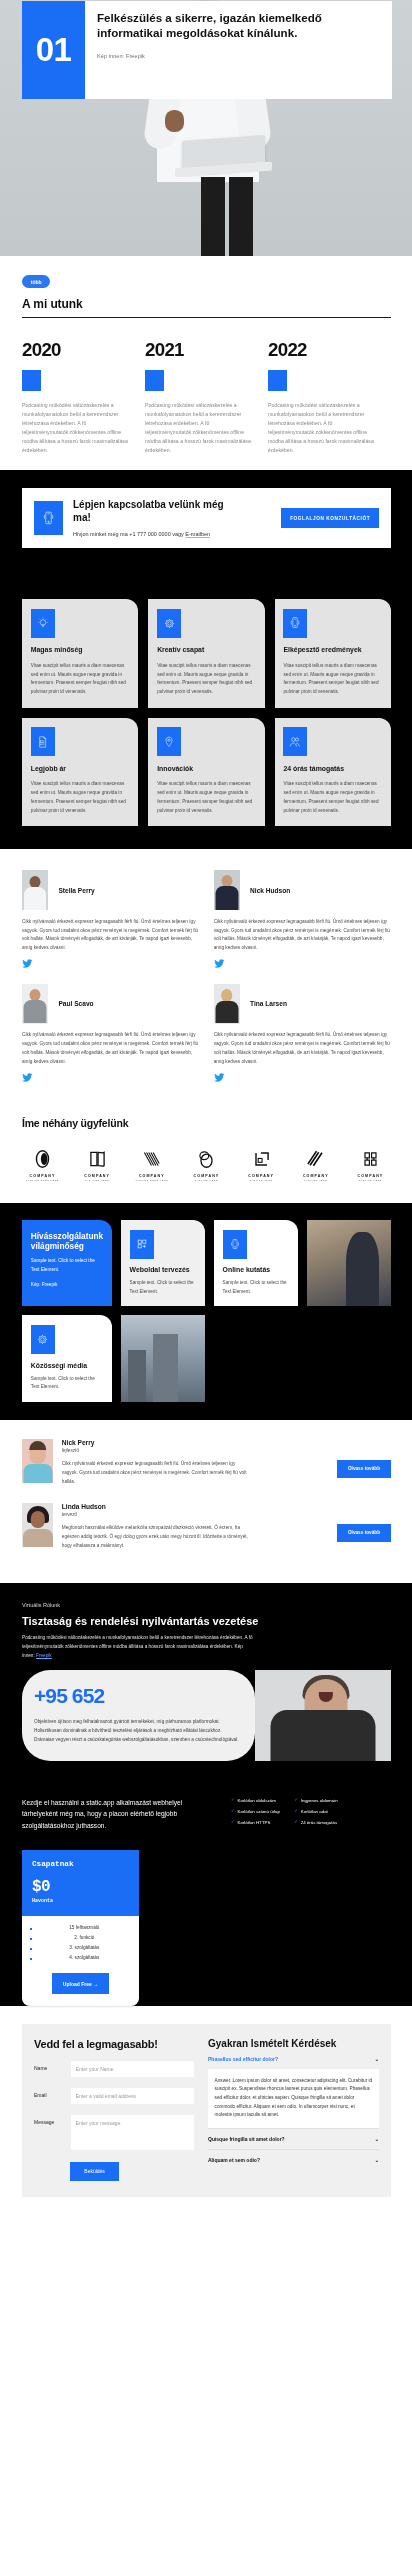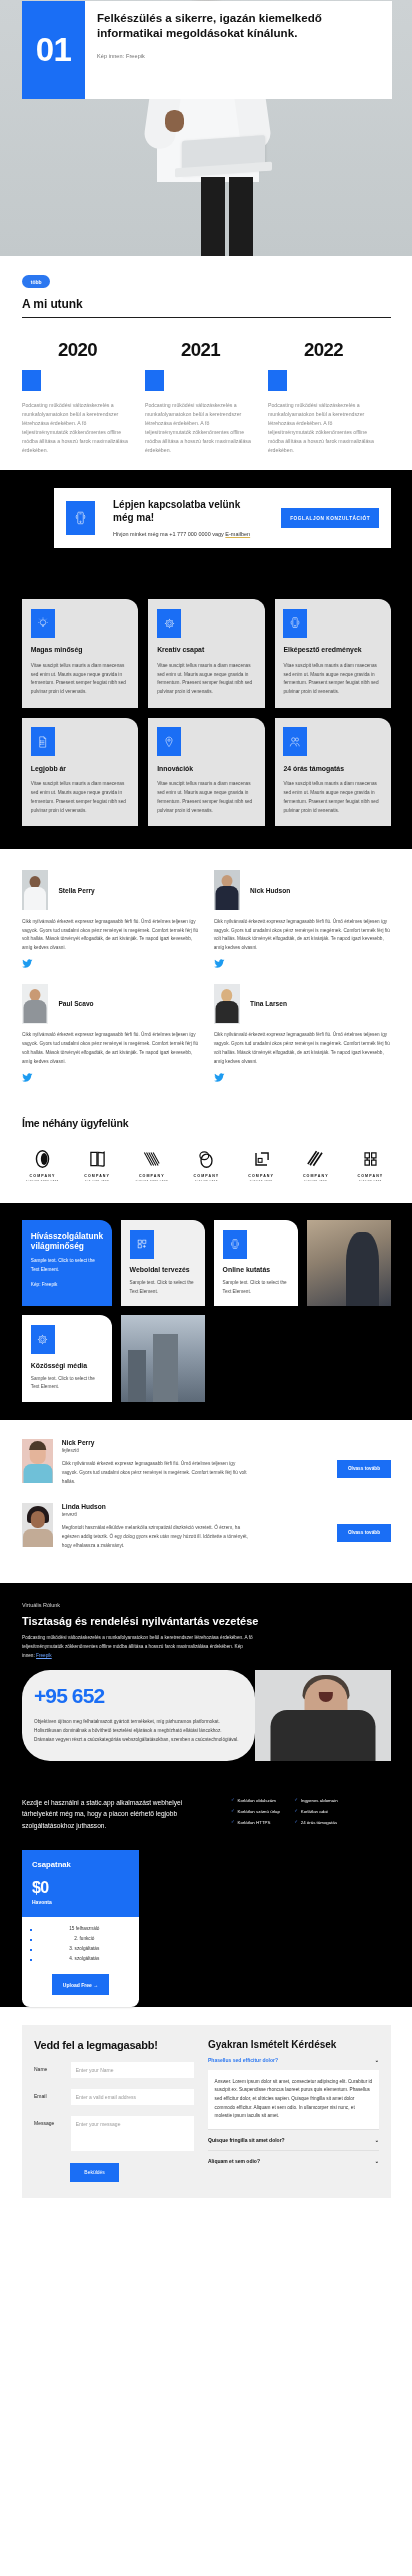--- a/index.html
+++ b/index.html
@@ -52,27 +52,27 @@
   
   .way { padding: 18.7px 22px 14.3px 22px; background: #fff; }
   .pill {
     display: inline-block; background: #2b77f0; color: #fff;
     font-size: 5px; font-weight: 600; padding: 3.9px 8.8px; border-radius: 7.7px;
   }
   .way-h { font-size: 12px; font-weight: 700; margin-top: 8.8px; color: #111; letter-spacing:-0.1px;}
   .way-rule { height: 1.1px; background: #1e1e1e; margin-top: 5.5px; width: 369px; }
   .years { display: flex; gap: 0; margin-top: 21px; }
   .year-col { width: 128px; padding-right: 12px; }
-  .year-num { font-size: 18.7px; font-weight: 800; letter-spacing: -0.7px; color: #111; text-align: center; }
+  .year-num { font-size: 18.7px; font-weight: 800; letter-spacing: -0.7px; color: #111; }
   .year-sq { width: 18.7px; height: 21px; background: #1a6ef5; margin-top: 8.8px; }
   .year-p { margin-top: 10px; font-size: 5.2px; line-height: 1.75; color: #8a8a8a; }
 
   
   .cta-band { background: #000; padding: 18.7px 22px 20px 22px; }
-  .cta-card { background: #fff; display: flex; align-items: center; padding: 11px 12px; gap: 18px; margin-left: 32px; }
+  .cta-card { background: #fff; display: flex; align-items: center; padding: 11px 12px; gap: 10px; }
   .cta-icon {
     width: 29px; height: 34px; background: #1a6ef5; flex: 0 0 29px;
     display: flex; align-items: center; justify-content: center;
   }
   .cta-mid { flex: 1; }
   .cta-h { font-size: 10px; font-weight: 700; line-height: 1.25; color: #111; max-width: 154px; }
   .cta-sub { margin-top: 7.2px; font-size: 5.5px; color: #333; }
   .cta-sub a { color: #333; text-decoration: underline; text-decoration-color:#d8b24a; }
   .cta-btn {
     background: #1a6ef5; color: #fff; border: none; font-size: 4.7px; letter-spacing: 0.6px;
@@ -170,21 +170,21 @@
   .price-band { background: #000; padding: 16.5px 22px 0 22px; }
   .pb-top { display: flex; gap: 15.4px; }
   .pb-copy { flex: 1; font-size: 6.6px; line-height: 1.78; color: #fff; }
   .pb-lists { display: flex; gap: 14.3px; flex: 0 0 160px; padding-top: 1.1px; }
   .pb-list { font-size: 4.4px; color: #fff; }
   .pb-list li { list-style: none; margin-bottom: 6px; display: flex; gap: 2.8px; align-items: flex-start; }
   .chk { color: #4f8cff; font-size: 4.4px; line-height: 1; }
 
   .price-grid { display: flex; gap: 10px; margin-top: 18.7px; padding-bottom: 0; }
   .price-card { width: 117px; background: #fff; border-radius: 0 0 7.7px 7.7px; overflow: hidden; box-shadow: 0 0.6px 1.7px rgba(0,0,0,.12); }
-  .pc-head { background: #1a6ef5; color: #fff; padding: 10px 10px 12px 10px; }
+  .pc-head { background: #1a6ef5; color: #fff; padding: 10px 10px 12px 10px; font-family: Liberation Mono, monospace; }
   .pc-name { font-size: 7.7px; font-weight: 700; }
   .pc-amt { font-size: 16px; font-weight: 800; margin-top: 10px; letter-spacing: -0.6px; }
   .pc-per { font-size: 5px; font-weight: 700; margin-top: 1.1px; }
   .pc-body { padding: 8.8px 7.7px 12px 7.7px; }
   .pc-body ul { list-style: none; }
   .pc-body li {
     font-size: 4.7px; color: #333; text-align: center; line-height: 1.9;
     position: relative; padding-left: 7.7px; margin-bottom: 1.1px;
   }
   .pc-body li::before { content:""; position:absolute; left:0; top:3.9px; width:2.2px; height:2.2px; background:#1a6ef5; }

